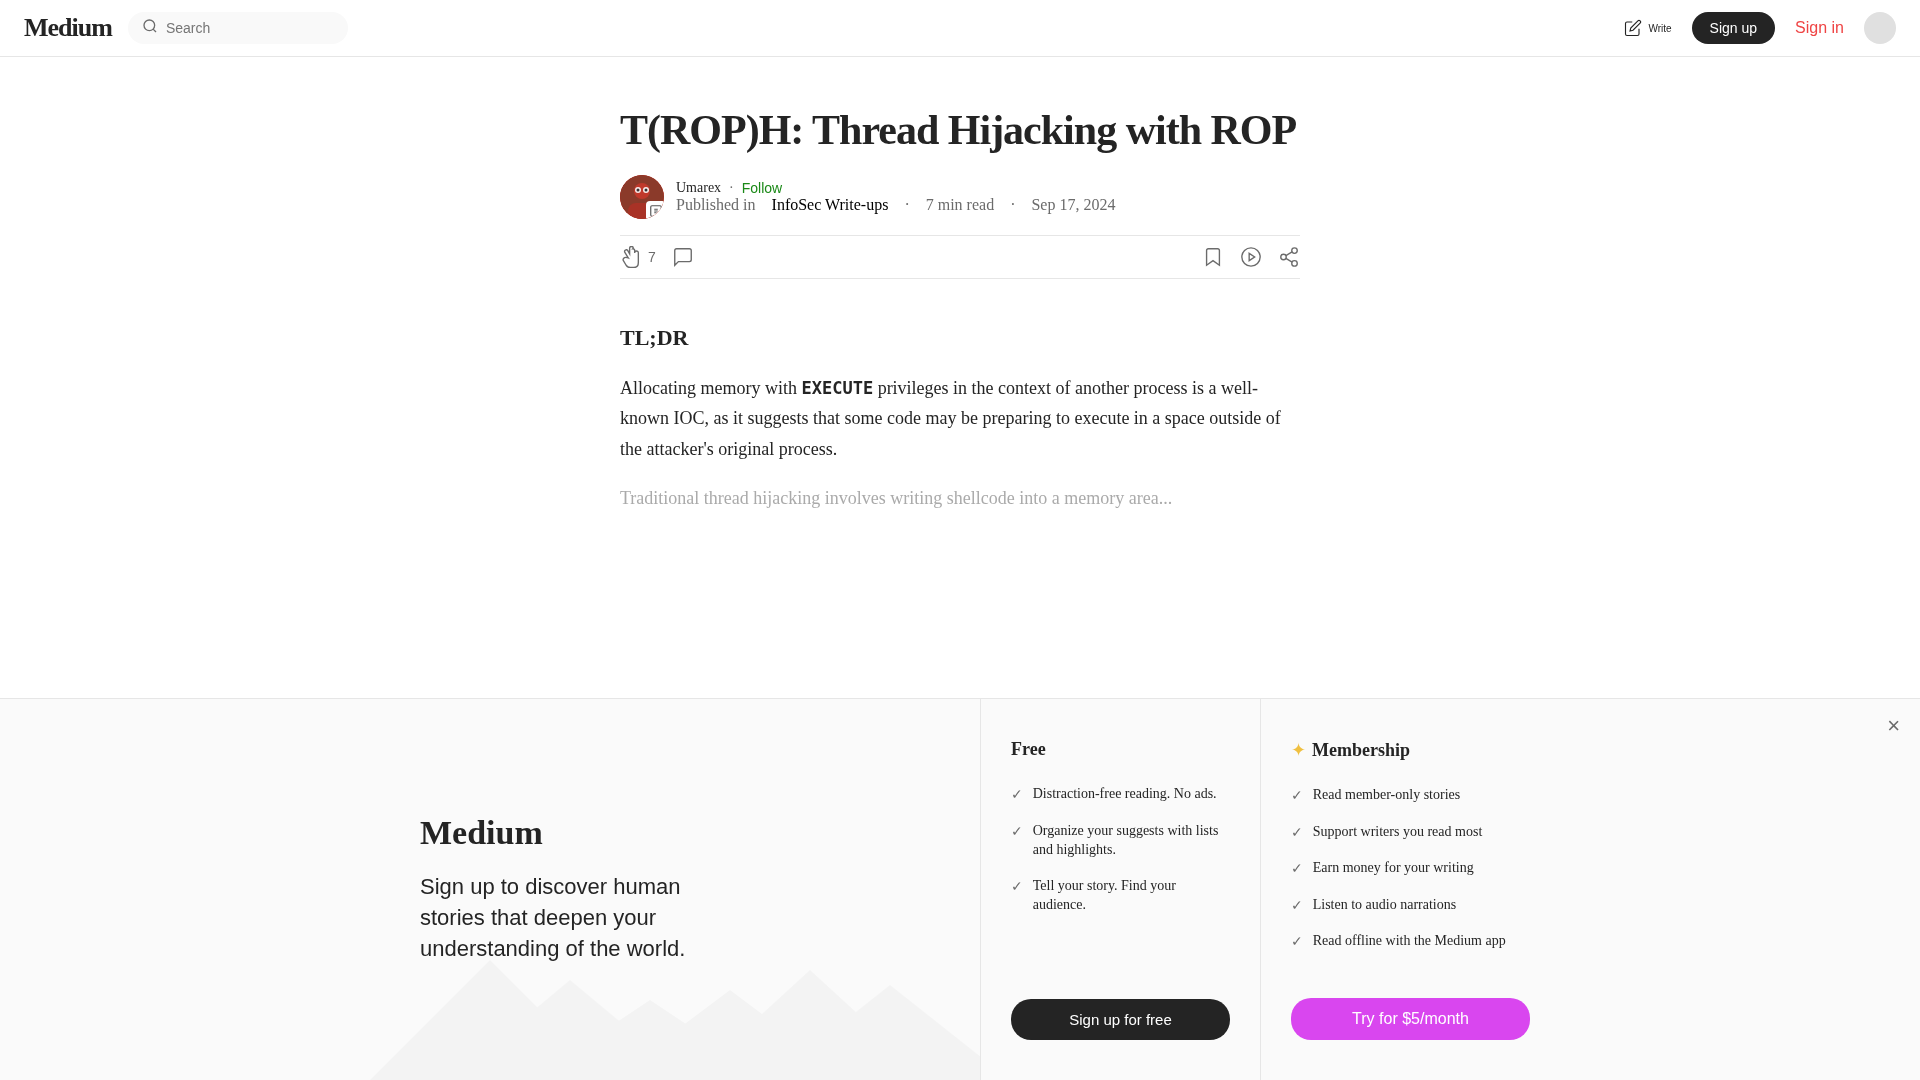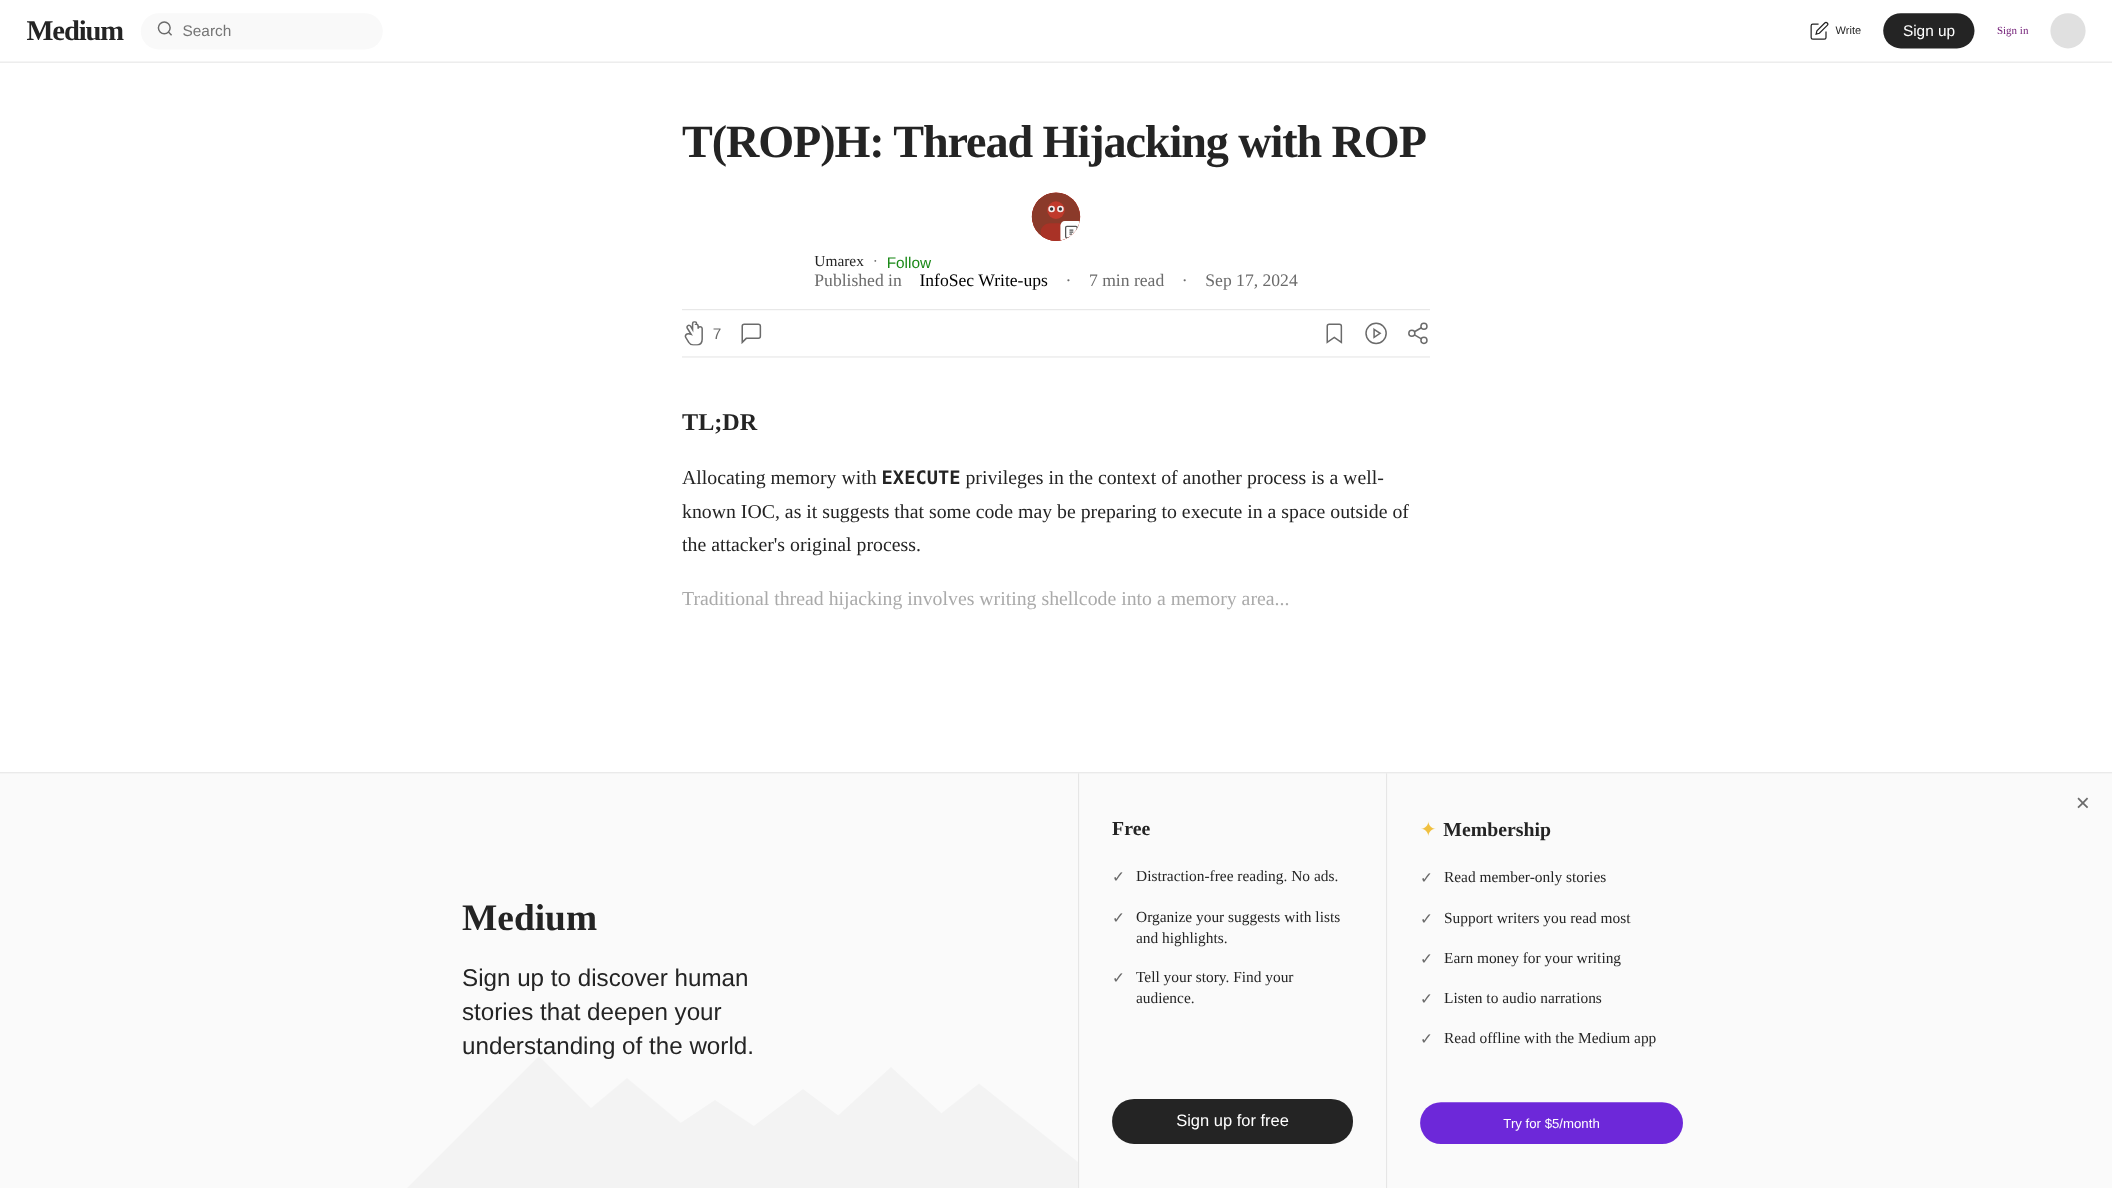--- a/index.html
+++ b/index.html
@@ -55,24 +55,23 @@
       border: none;
       border-radius: 20px;
       padding: 8px 18px;
       font-size: 14px;
       cursor: pointer;
       font-weight: 500;
     }
     .signin-btn {
       background: none;
       border: none;
-      font-size: 10px;
-      color: #701a75;
-      cursor: pointer;
-      font-family: Liberation Serif, serif;
+      font-size: 16px;
+      color: #ef4444;
+      cursor: pointer;
     }
     .avatar-placeholder {
       width: 32px;
       height: 32px;
       border-radius: 50%;
       background: #e0e0e0;
     }
 
     
     .main-content {
@@ -98,21 +97,20 @@
       margin-bottom: 28px;
       font-weight: 400;
       line-height: 1.5;
     }
 
     .author-row {
       display: flex;
       align-items: center;
       gap: 12px;
       margin-bottom: 16px;
-      flex-direction: column;
     }
     .author-avatar {
       width: 44px;
       height: 44px;
       border-radius: 50%;
       background: #c0392b;
       display: flex;
       align-items: center;
       justify-content: center;
       overflow: hidden;
@@ -292,26 +290,26 @@
       width: 300px;
       padding: 40px 30px;
       display: flex;
       flex-direction: column;
       border-left: 1px solid #e6e6e6;
     }
     .membership-title-row { display: flex; align-items: center; gap: 6px; margin-bottom: 24px; }
     .star-icon { color: #f0c040; font-size: 18px; }
     .membership-title { font-size: 18px; font-weight: 700; color: #242424; }
     .plan-cta-member {
-      background: #6d28d9;
+      background: #d946ef;
       color: #fff;
       border: none;
       border-radius: 20px;
       padding: 12px 20px;
-      font-size: 12px;
+      font-size: 16px;
       cursor: pointer;
       font-weight: 500;
       text-align: center;
       width: 100%;
     }
 
     
     .modal-close {
       position: absolute;
       top: 16px;

